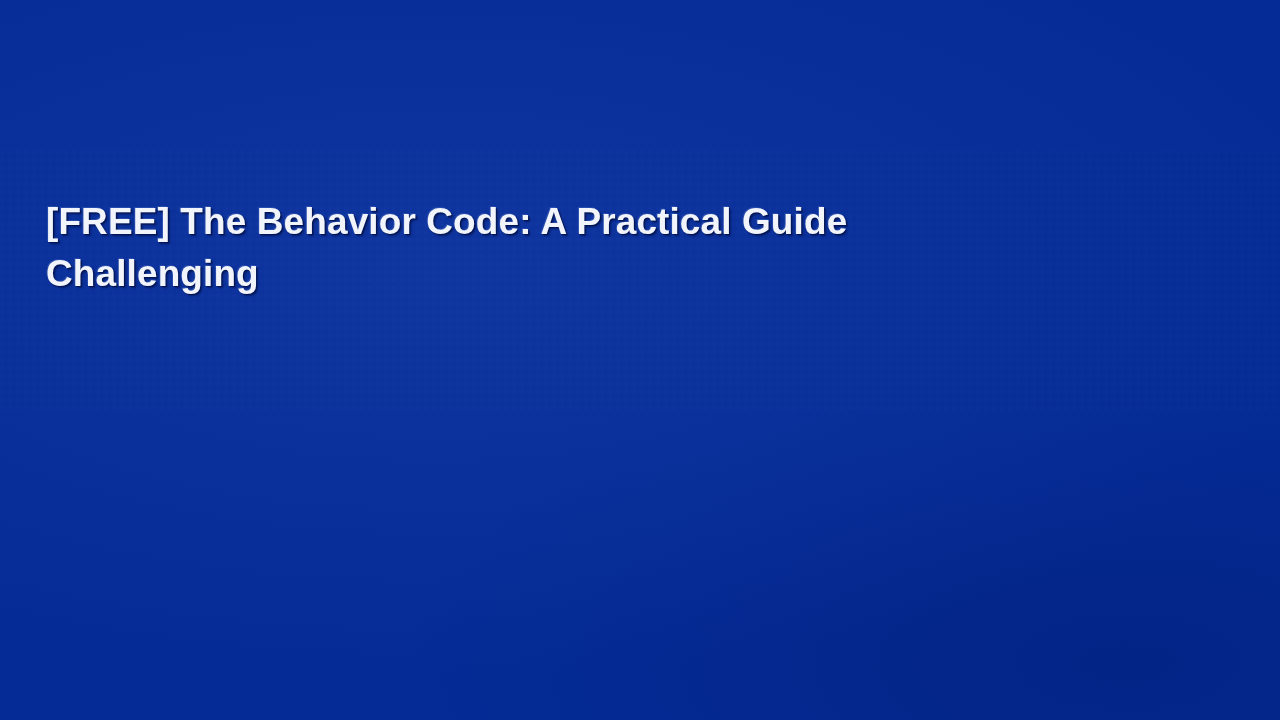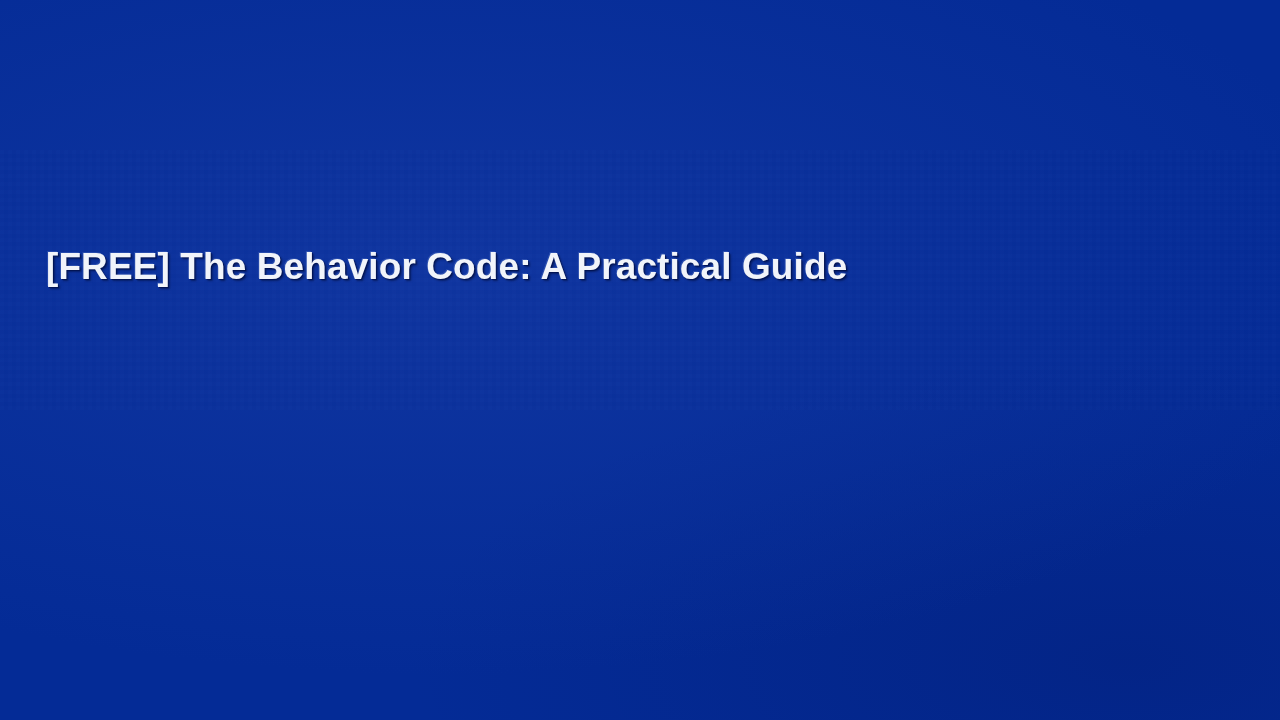--- a/index.html
+++ b/index.html
@@ -66,25 +66,25 @@
     color: #f1f4fa;
     font-size: 37px;
     line-height: 52px;
     font-weight: bold;
     letter-spacing: 0.1px;
     white-space: nowrap;
     text-shadow:
        1px 1px 0 rgba(2,18,78,0.75),
        2px 2px 2px rgba(1,12,58,0.55),
       -1px -1px 0 rgba(120,150,225,0.25);
-    margin-top: 45px;
   }
 </style>
 </head>
 <body>
 
 <div class="screen">
 
   <div class="title-block">
     <span class="title-line">[FREE] The Behavior Code: A Practical Guide</span>
+    <span class="title-line">Challenging</span>
   </div>
 
 </div>
 
 </body></html>

